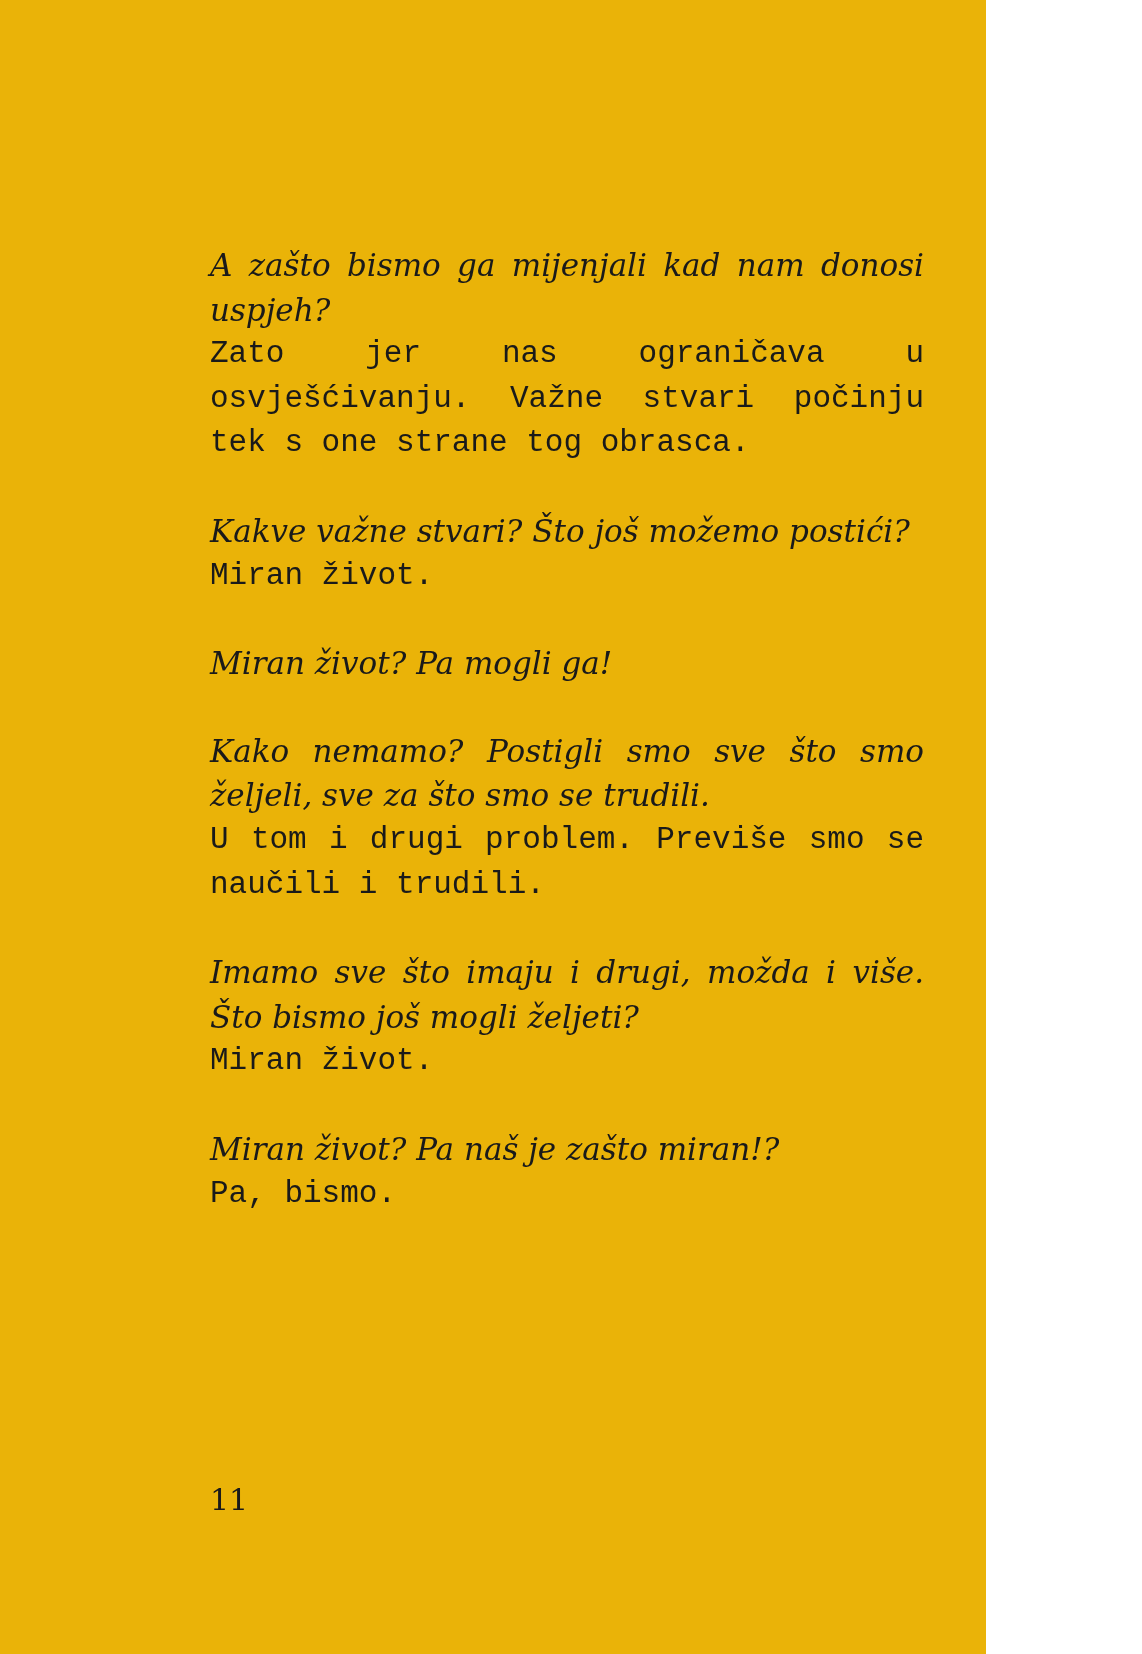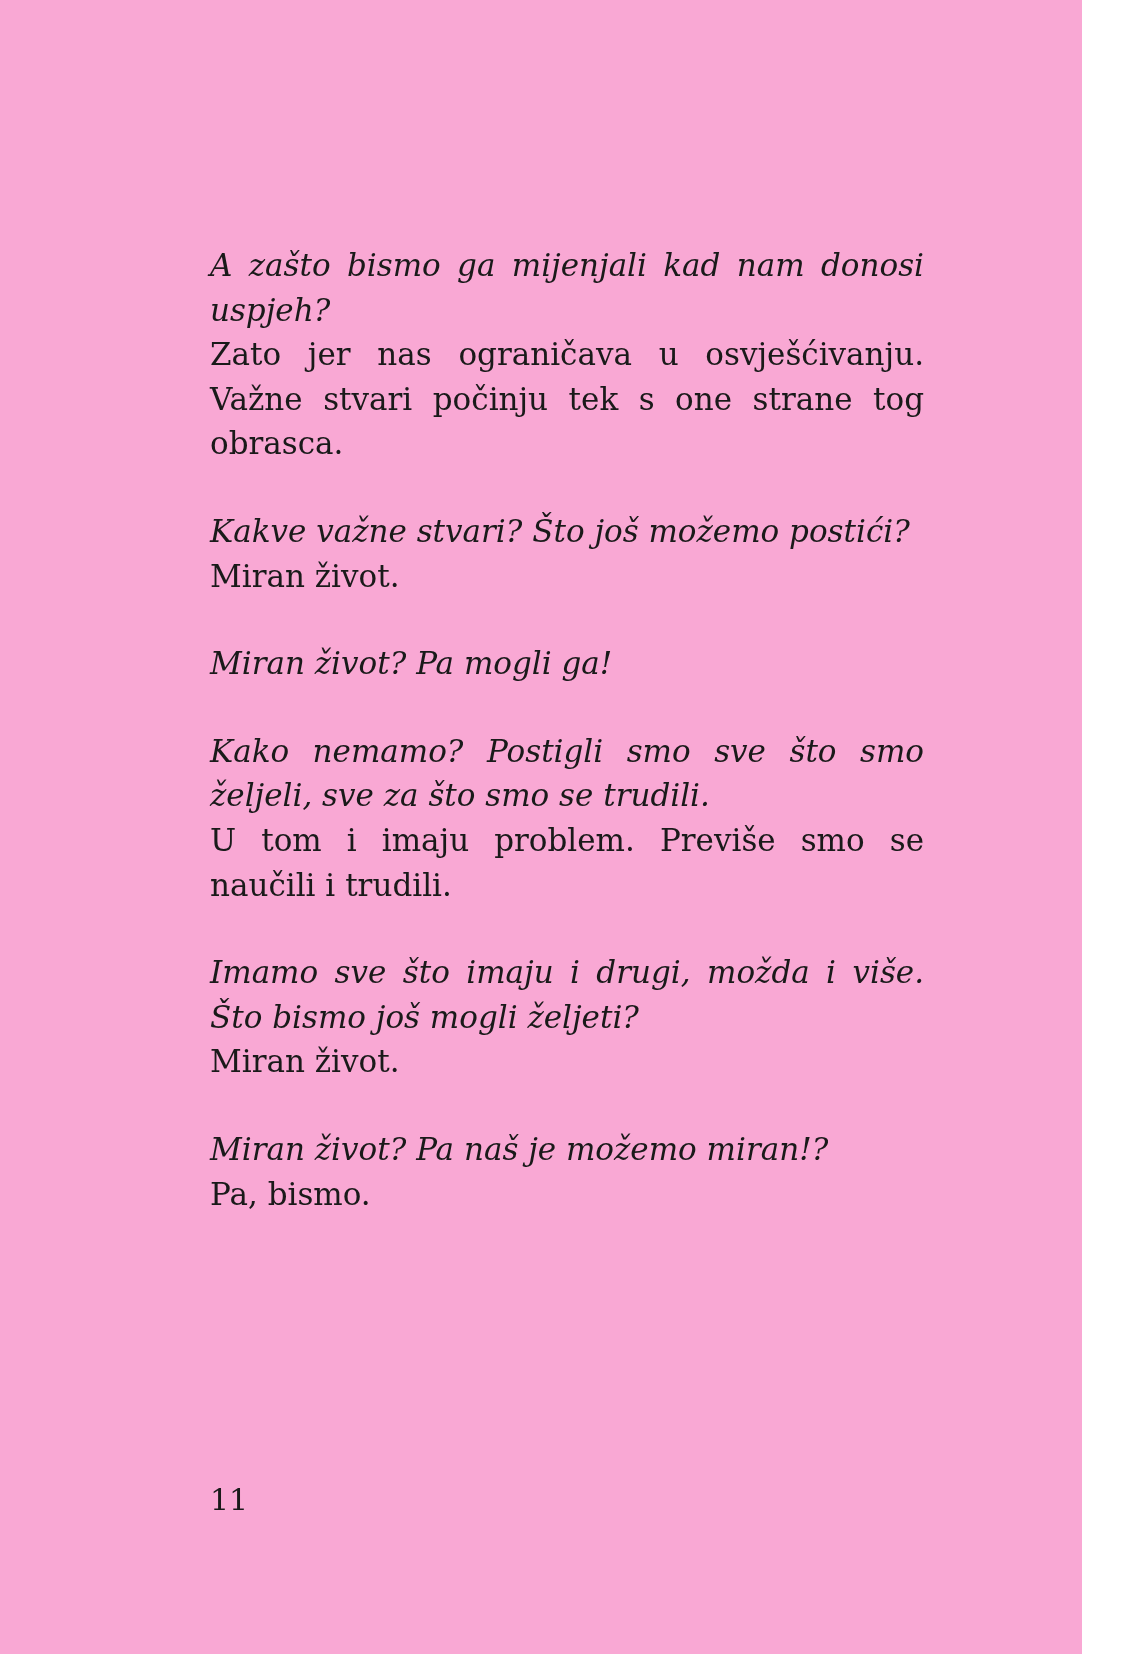--- a/index.html
+++ b/index.html
@@ -2,23 +2,23 @@
 <html><head>
 <meta charset="utf-8">
 <style>
   html, body {
     margin: 0;
     padding: 0;
     background: #ffffff;
   }
   .sheet {
     position: relative;
-    width: 1082px;
+    width: 986px;
     height: 1654px;
-    background: #f9a8d4;
+    background: #eab308;
     overflow: hidden;
     font-family: "DejaVu Serif", "Liberation Serif", serif;
     color: #1a1a1a;
   }
   .text-block {
     position: absolute;
     left: 210px;
     top: 243px;
     width: 714px;
   }
@@ -33,20 +33,21 @@
     font-size: 31px;
     line-height: 44.6px;
     text-align: justify;
     text-justify: inter-word;
   }
   .question {
     font-style: italic;
   }
   .answer {
     font-style: normal;
+    font-family: Liberation Mono, monospace;
   }
   .folio {
     position: absolute;
     left: 210px;
     top: 1478px;
     width: 714px;
     font-size: 30px;
     line-height: 44px;
   }
 </style>
@@ -66,30 +67,30 @@
       <p class="question">Kakve važne stvari? Što još možemo postići?</p>
       <p class="answer">Miran život.</p>
     </section>
 
     <section class="exchange">
       <p class="question">Miran život? Pa mogli ga!</p>
     </section>
 
     <section class="exchange">
       <p class="question">Kako nemamo? Postigli smo sve što smo željeli, sve za što smo se trudili.</p>
-      <p class="answer">U tom i imaju problem. Previše smo se naučili i trudili.</p>
+      <p class="answer">U tom i drugi problem. Previše smo se naučili i trudili.</p>
     </section>
 
     <section class="exchange">
       <p class="question">Imamo sve što imaju i drugi, možda i više. Što bismo još mogli željeti?</p>
       <p class="answer">Miran život.</p>
     </section>
 
     <section class="exchange">
-      <p class="question">Miran život? Pa naš je možemo miran!?</p>
+      <p class="question">Miran život? Pa naš je zašto miran!?</p>
       <p class="answer">Pa, bismo.</p>
     </section>
 
   </main>
 
   <footer class="folio">
     <span>11</span>
   </footer>
 
 </div>

